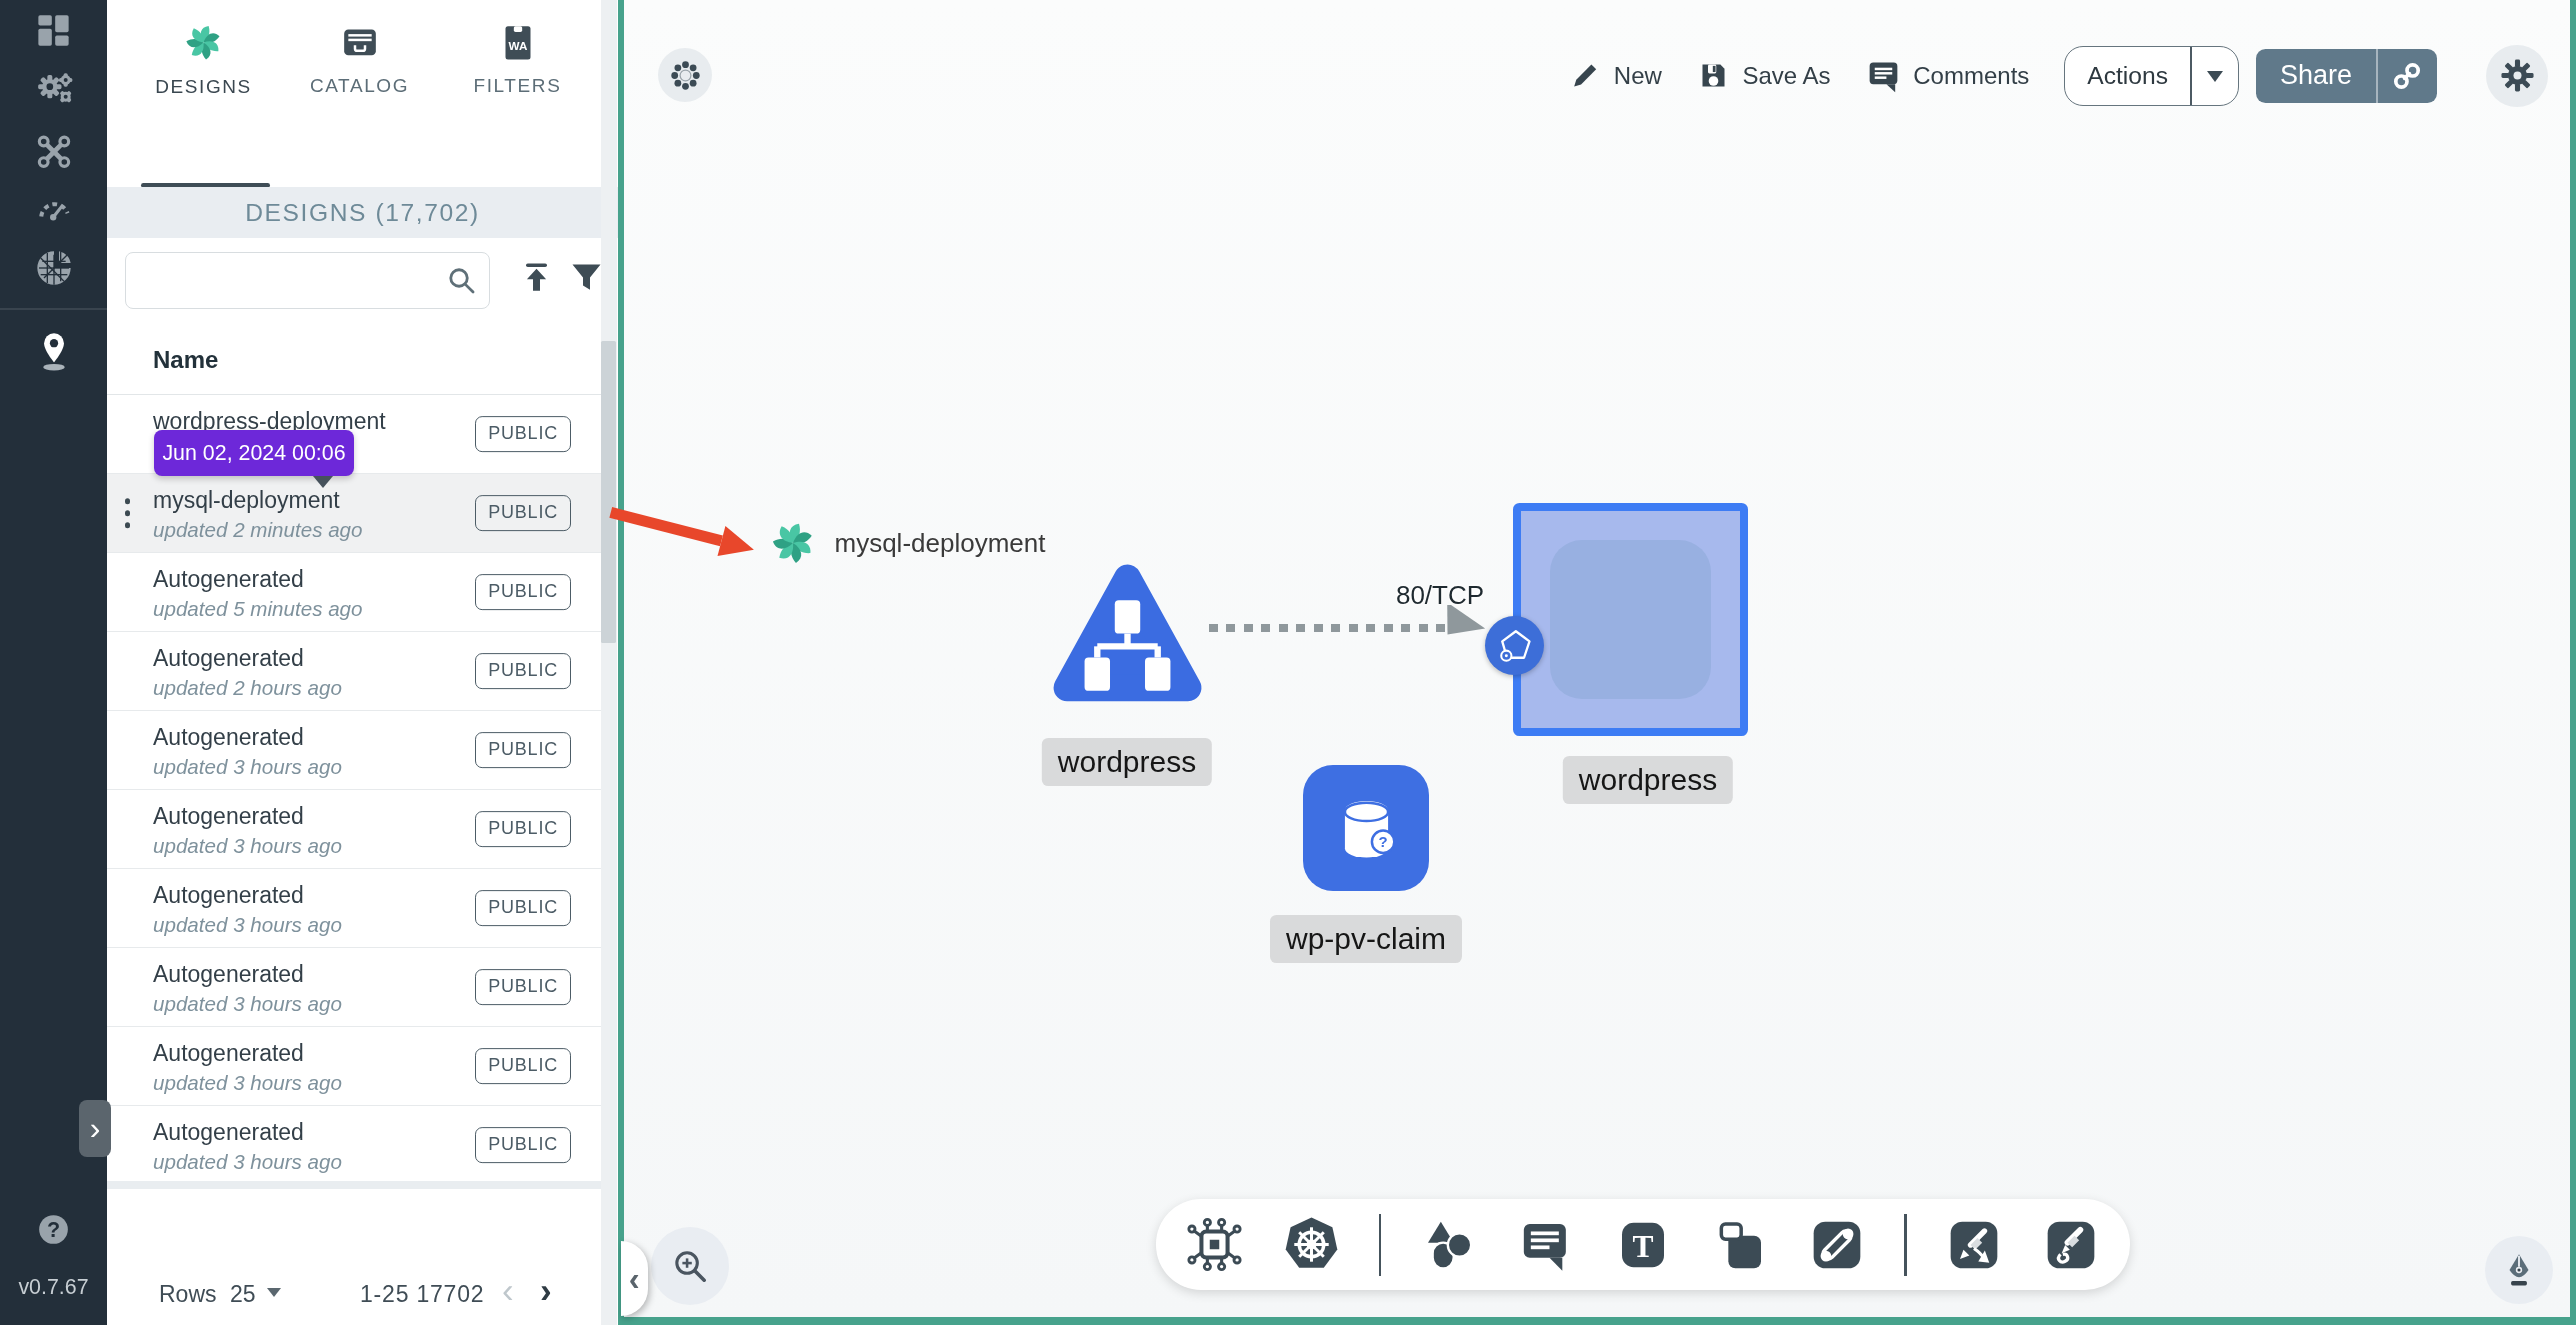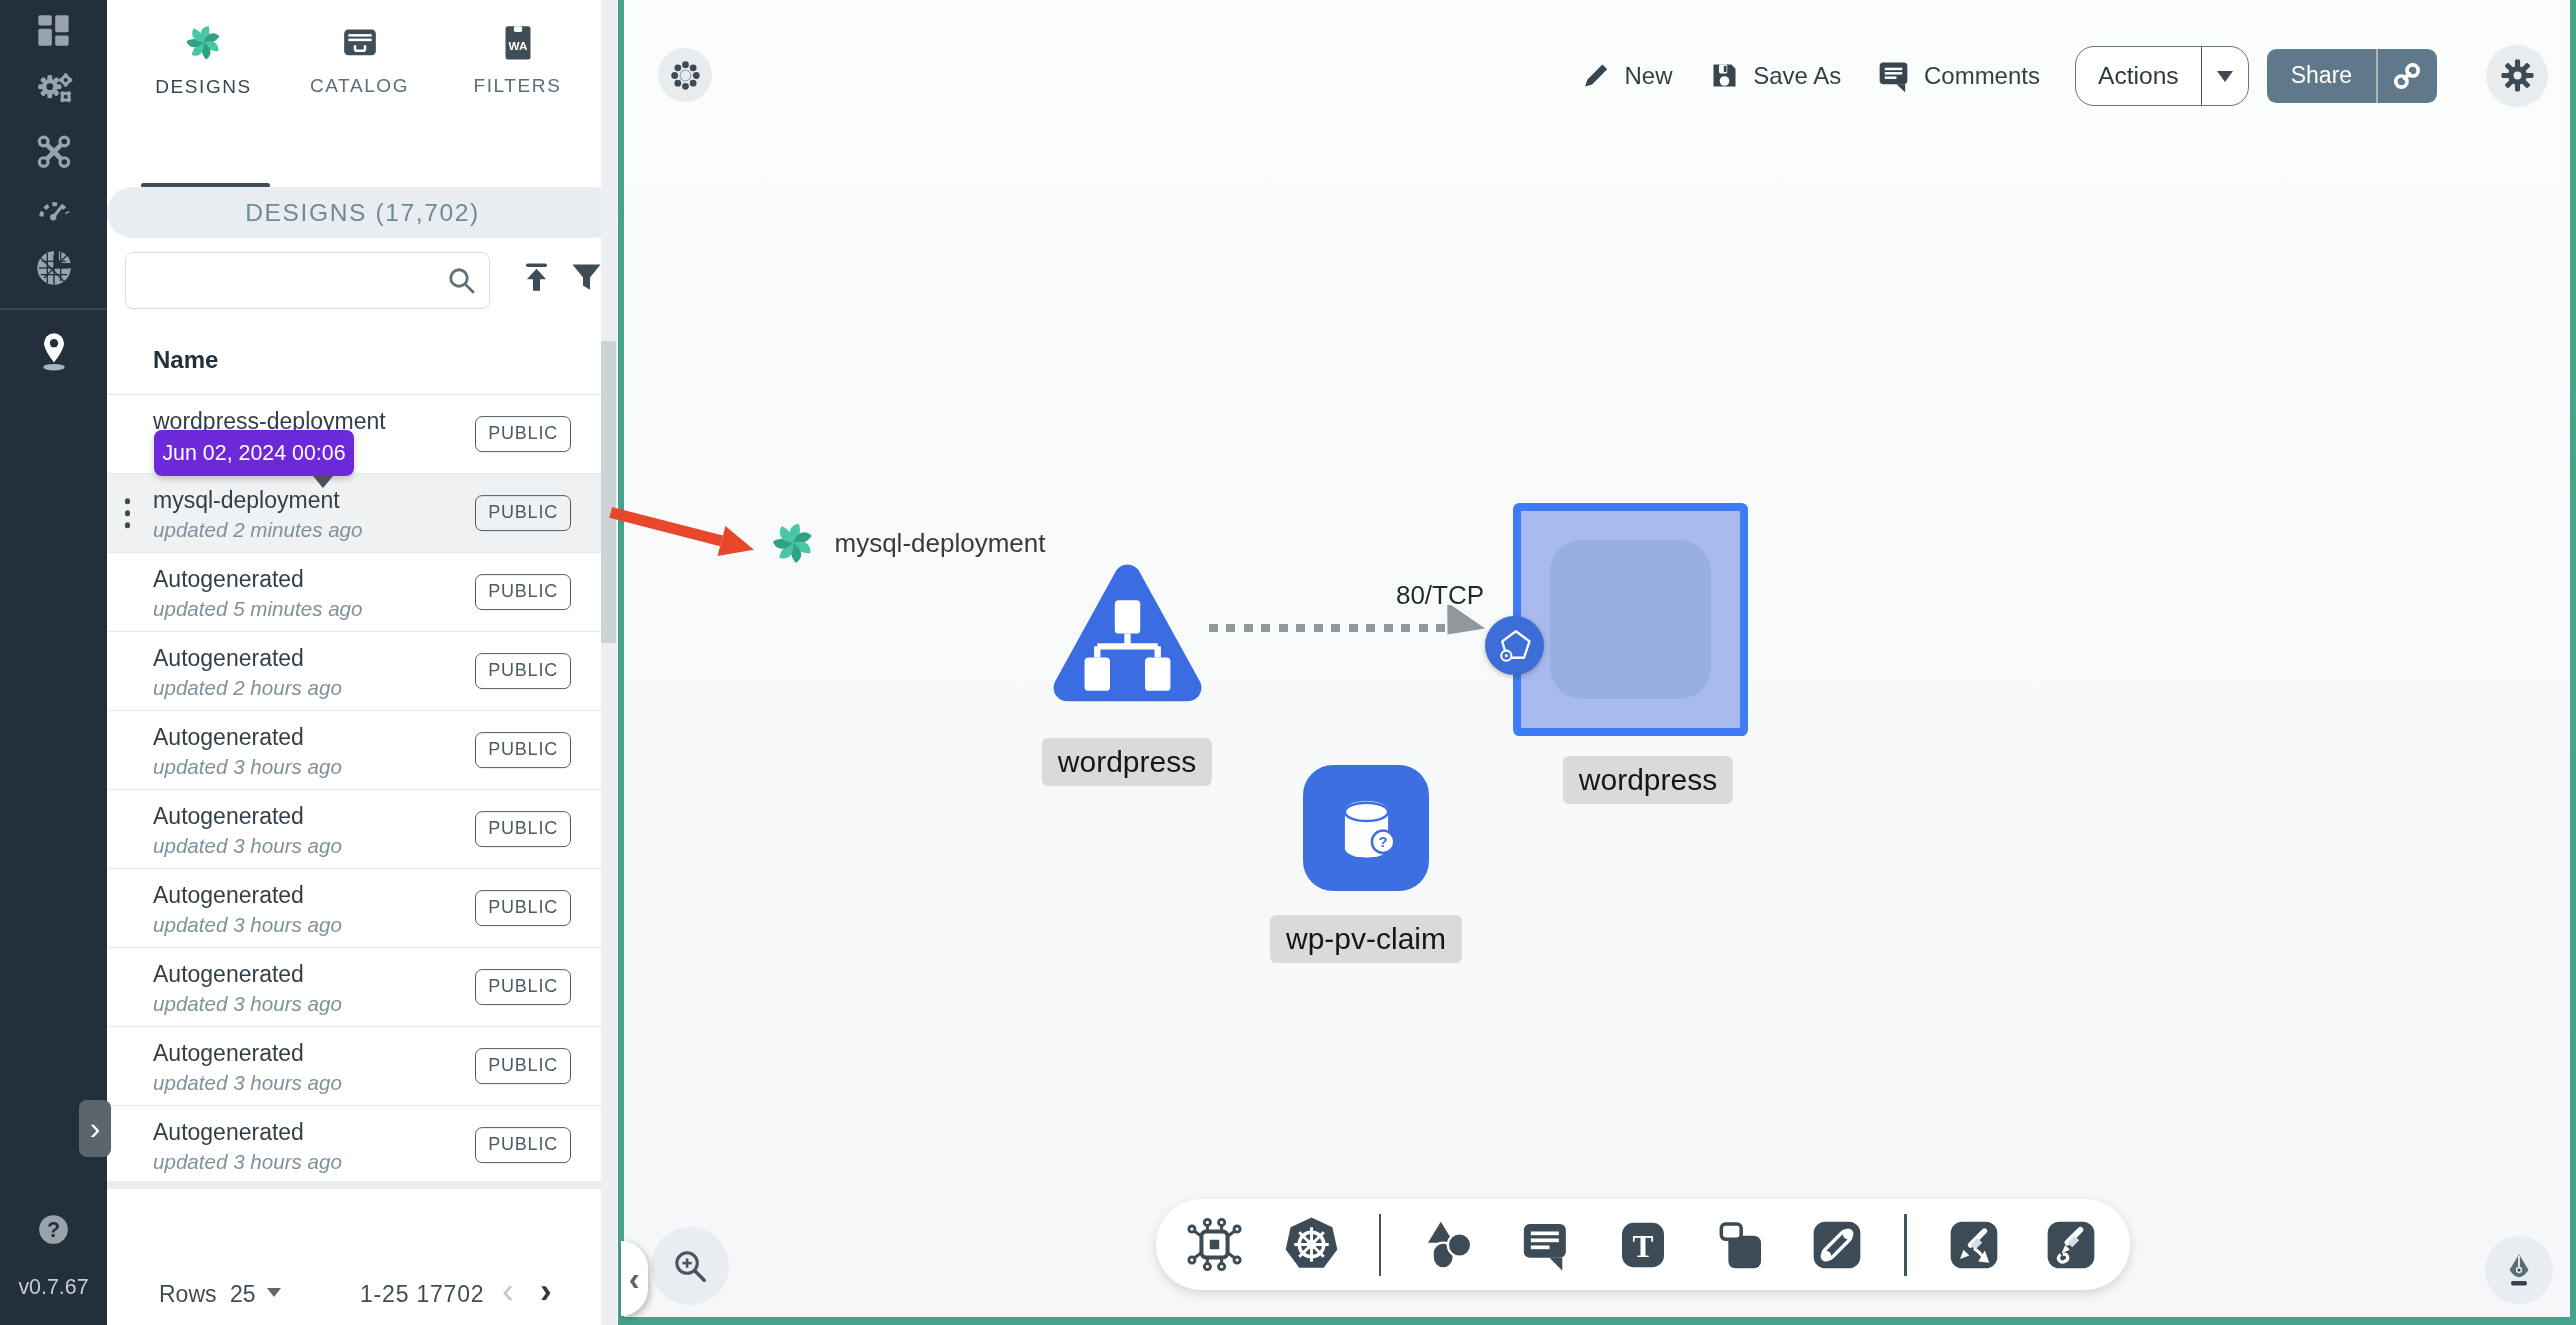--- a/index.html
+++ b/index.html
@@ -13,21 +13,21 @@
   .rail-divider { position:absolute; left:0; width:107px; height:1.6px; background:#39444e; }
   .rail-version { position:absolute; left:0; width:107px; text-align:center; color:#c7ced3; font-size:21.4px; }
 
   
   .panel { position:absolute; left:107px; top:0; width:511px; height:1325px; background:#fff; z-index:5; }
   .tabs { position:absolute; left:0; top:0; width:511px; height:187px; background:#fff; }
   .tab { position:absolute; top:22px; width:135px; display:flex; flex-direction:column; align-items:center; gap:12.7px; cursor:pointer; }
   .tab-label { font-size:19px; letter-spacing:1.6px; color:#5c6d77; }
   .tab.active .tab-label { color:#3a4750; }
   .tab-underline { position:absolute; left:34px; top:183px; width:129px; height:4.8px; background:#3f4d56; border-radius:2.4px; }
-  .panel-header { position:absolute; left:0; top:187px; width:511px; height:51px; background:#e9edf1; display:flex; align-items:center; justify-content:center; font-size:24.6px; letter-spacing:1.6px; color:#6e8a98;border-radius:25px; }
+  .panel-header { position:absolute; left:0; top:187px; width:511px; height:51px; background:#e9edf1; display:flex; align-items:center; justify-content:center; font-size:24.6px; letter-spacing:1.6px; color:#6e8a98; }
   .search-row { position:absolute; left:0; top:238px; width:511px; height:86px; background:#fff; }
   .search-box { position:absolute; left:18px; top:14.3px; width:365px; height:57px; border:1.6px solid #d8dde0; border-radius:8px; }
   .search-box input { position:absolute; left:16px; top:0; width:294px; height:54px; border:none; outline:none; font-size:24px; color:#39454e; font-family:"Liberation Sans",sans-serif; background:transparent; }
   .search-box input::placeholder { color:#b6bec4; }
   .search-ic { position:absolute; right:11px; top:11px; }
   .icon-btn { position:absolute; top:17.5px; width:44px; height:44px; display:flex; align-items:center; justify-content:center; cursor:pointer; }
 
   .list-header { position:absolute; left:0; top:324px; width:494px; height:71px; border-bottom:1.6px solid #e2e6e8; }
   .list-header .hname { position:absolute; left:46px; top:22px; font-size:24px; font-weight:bold; color:#22313a; }
 
@@ -70,21 +70,21 @@
   
   .topbar { position:absolute; top:40px; right:22px; height:71px; display:flex; align-items:center; gap:35px; }
   .tb-group { display:flex; align-items:center; gap:12.7px; cursor:pointer; }
   .tb-label { font-size:24px; color:#333f47; }
   .actions-btn { display:flex; align-items:center; height:60px; border:1.6px solid #66757e; border-radius:19px; background:#fff; overflow:hidden; cursor:pointer; }
   .actions-btn .alabel { font-size:24.6px; color:#2e3940; padding:0 22px; }
   .actions-btn .adiv { width:1.6px; height:60px; background:#4c5a63; }
   .actions-btn .acaret-wrap { width:46px; display:flex; justify-content:center; }
   .acaret { width:0; height:0; border:8.7px solid transparent; border-top:11px solid #3c4b55; margin-top:9.5px; }
   .share-btn { display:flex; align-items:center; height:54px; background:#60798a; border-radius:9.5px; overflow:hidden; cursor:pointer; margin-left:-17.5px; }
-  .share-btn .slabel { color:#fff; font-size:23px; padding:0 24px; }
+  .share-btn .slabel { color:#fff; font-size:27px; padding:0 24px; }
   .share-btn .sdiv { width:1.6px; height:54px; background:rgba(255,255,255,.45); }
   .share-btn .slink { width:59px; display:flex; justify-content:center; }
   .gear-btn { position:relative; width:62px; height:62px; border-radius:50%; background:#e8ecef; display:flex; align-items:center; justify-content:center; cursor:pointer; margin-left:14.3px; }
 
   
   .floating-node { position:absolute; left:145px; top:519px; display:flex; align-items:center; gap:17.5px; }
   .floating-label { font-size:26px; color:#3a3a3a; }
   .node-label { position:absolute; transform:translateX(-50%); background:#d9dadb; border-radius:6.4px; color:#161616; font-size:30px; padding:7.1px 16px; white-space:nowrap; }
   .tri-node { position:absolute; left:424px; top:554px; cursor:pointer; }
   .dotted-edge { position:absolute; left:585px; top:624px; width:238px; height:8px; background:repeating-linear-gradient(90deg,#8f989c 0 8.7px,transparent 8.7px 17.5px); }

